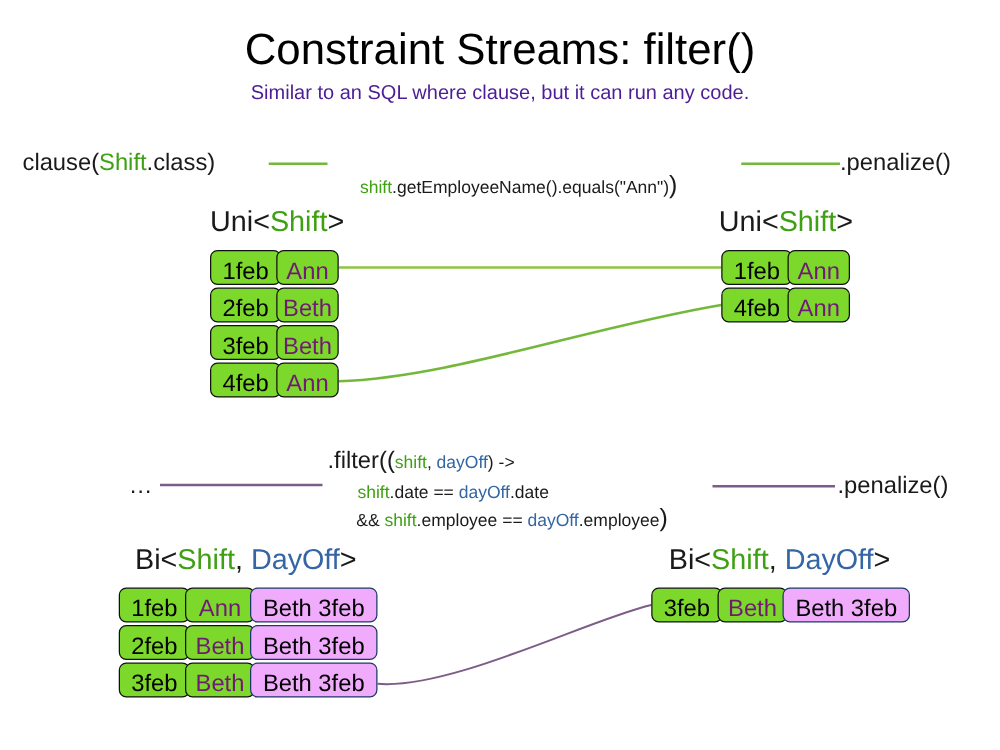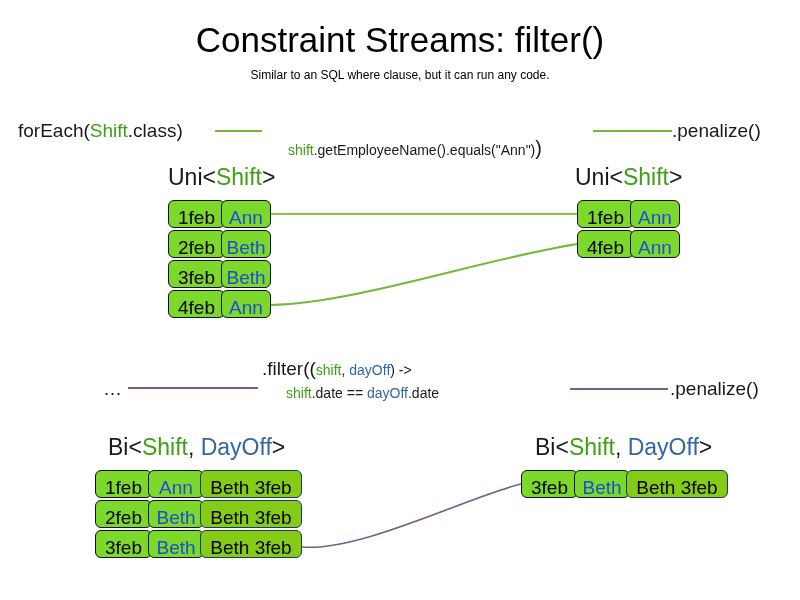--- a/index.html
+++ b/index.html
@@ -32,23 +32,23 @@
     text-align: center;
     font-size: 35px;
     line-height: 40px;
     color: #000;
     white-space: nowrap;
   }
   #subtitle {
     left: 0; top: 66px;
     width: 800px;
     text-align: center;
-    font-size: 12px;
+    font-size: 16px;
     line-height: 18px;
-    color: #000000;
+    color: #4c1d95;
     white-space: nowrap;
   }
 
   
   .txt { white-space: nowrap; color: #1a1a1a; }
   .big   { font-size: 19px; line-height: 22px; }
   .code  { font-size: 14px; line-height: 18px; }
   .lbl   { font-size: 23px; line-height: 20px; }
   .dots  { font-size: 19px; line-height: 22px; letter-spacing: 1px; }
 
@@ -68,23 +68,23 @@
     border-radius: 6px;
     display: flex;
     align-items: flex-end;
     justify-content: center;
     font-size: 19px;
     line-height: 19px;
     white-space: nowrap;
   }
   .cell.green { background: #7ed321; background: #76d125; border-color: #101010; }
   .cell.green  { background: #7CD82A; }
-  .cell.blue  { background: #84cc16; border-color: #1b3a66; color: #000; }
+  .cell.blue  { background: #f0abfc; border-color: #1b3a66; color: #000; }
   .cell .c-date { color: #000000; }
-  .cell .c-name { color: #1d4ed8; }
+  .cell .c-name { color: #701a75; }
   .cell .c-plain { color: #000000; }
 
   
   #links { position: absolute; left: 0; top: 0; width: 800px; height: 600px; pointer-events: none; }
 </style>
 </head>
 <body>
 
 <div id="stage">
 
@@ -102,21 +102,21 @@
     <path d="M 271 305 C 360 302, 470 262, 577 244" fill="none" stroke="#73b83a" stroke-width="2"></path>
 
     <line x1="128" y1="388" x2="258" y2="388" stroke="#7b5d87" stroke-width="2"></line>
 
     <line x1="570" y1="389" x2="668" y2="389" stroke="#7b5d87" stroke-width="2"></line>
 
     <path d="M 302 547 C 360 552, 470 496, 521 484" fill="none" stroke="#7b5d87" stroke-width="1.6"></path>
   </svg>
 
   <div class="abs txt big" style="left:18px; top:120px;">
-    <span>forEach(</span><span class="kw-shift">Shift</span><span>.class)</span>
+    <span>clause(</span><span class="kw-shift">Shift</span><span>.class)</span>
   </div>
 
 
   <div class="abs txt code" style="left:288px; top:139px;">
     <span class="kw-shift">shift</span><span>.getEmployeeName().equals("Ann")</span><span class="paren-big">)</span>
   </div>
 
   <div class="abs txt big" style="left:672px; top:120px;">.penalize()</div>
 
   <div class="abs txt lbl" style="left:168px; top:167px;">
@@ -184,20 +184,23 @@
   <div class="abs txt dots" style="left:103px; top:378px;">…</div>
 
   <div class="abs txt" style="left:262px; top:358px;">
     <span class="big">.filter((</span><span class="code kw-shift">shift</span><span class="code">, </span><span class="code kw-dayoff">dayOff</span><span class="code">) -&gt;</span>
   </div>
 
   <div class="abs txt code" style="left:286px; top:384px;">
     <span class="kw-shift">shift</span><span>.date == </span><span class="kw-dayoff">dayOff</span><span>.date</span>
   </div>
 
+  <div class="abs txt code" style="left:285px; top:406px;">
+    <span>&amp;&amp; </span><span class="kw-shift">shift</span><span>.employee == </span><span class="kw-dayoff">dayOff</span><span>.employee</span><span class="paren-big">)</span>
+  </div>
 
   <div class="abs txt big" style="left:670px; top:378px;">.penalize()</div>
 
   <div class="abs txt lbl" style="left:108px; top:437px;">
     <span>Bi&lt;</span><span class="kw-shift">Shift</span><span>, </span><span class="kw-dayoff">DayOff</span><span>&gt;</span>
   </div>
 
   <div class="abs txt lbl" style="left:535px; top:437px;">
     <span>Bi&lt;</span><span class="kw-shift">Shift</span><span>, </span><span class="kw-dayoff">DayOff</span><span>&gt;</span>
   </div>

